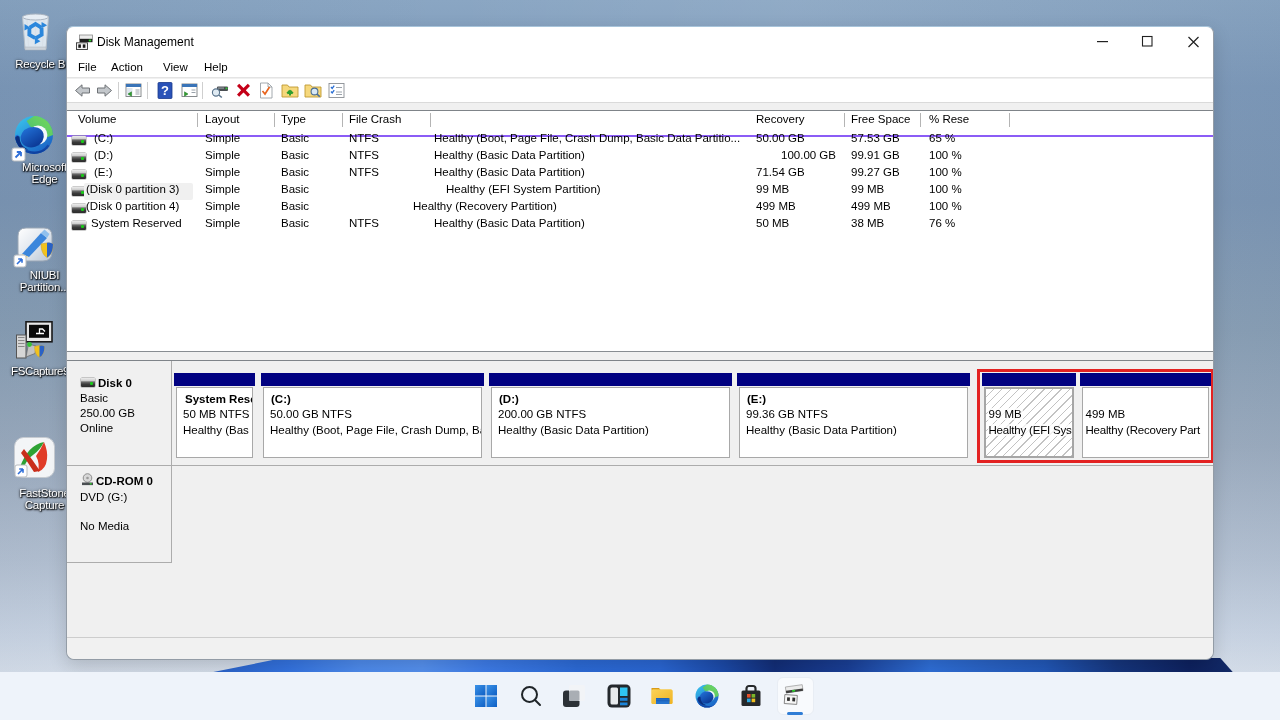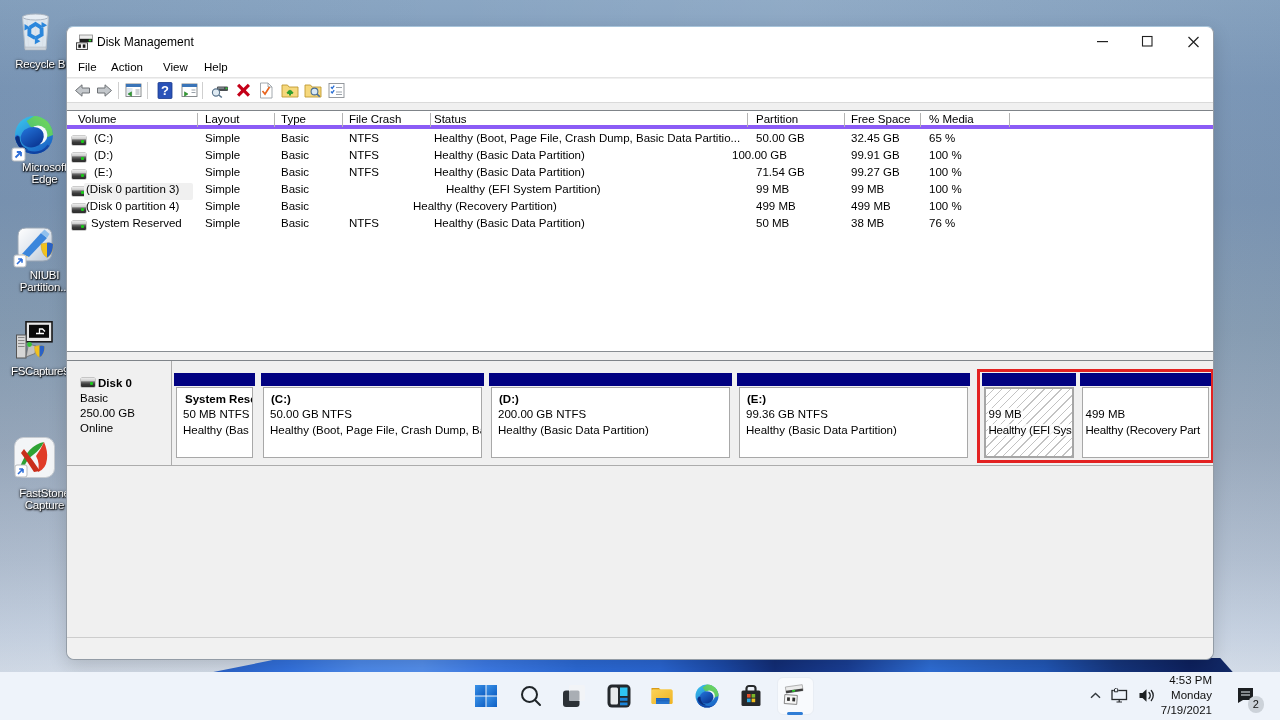--- a/index.html
+++ b/index.html
@@ -19,21 +19,21 @@
 border:1px solid #939ca6;border-top-color:#a8c4da;border-radius:7px 7px 8px 8px;box-shadow:0 6px 18px rgba(0,0,0,.15);overflow:hidden}
 #titlebar{position:absolute;left:0;top:0;width:1146px;height:29px;background:#fff;border-radius:7px 7px 0 0}
 #title{position:absolute;left:30px;top:8px;font-size:12px;color:#000}
 .capbtn{position:absolute;top:0;width:45px;height:29px}
 #menubar{position:absolute;left:0;top:29px;width:1146px;height:22px;background:#fff;border-bottom:1px solid #e4e4e4;font-size:11.5px}
 .mi{position:absolute;top:5px}
 #toolbar{position:absolute;left:0;top:52px;width:1146px;height:24px;background:#fff;border-bottom:1px solid #dadada}
 .tsep{position:absolute;top:3px;width:1px;height:17px;background:#cfcfcf}
 .tico{position:absolute;top:3px}
 #listwrap{position:absolute;left:0;top:83px;width:1146px;height:242px;background:#fff;border-top:1px solid #7f8489;border-bottom:1px solid #888d92}
-#lvheader{position:absolute;left:0;top:0;width:1146px;height:18px;background:#fff;border-bottom:4px solid #8b5cf6;font-size:11.5px}
+#lvheader{position:absolute;left:0;top:0;width:1146px;height:26px;background:#fff;border-bottom:2px solid #8b5cf6;font-size:11.5px}
 .hc{position:absolute;top:2px;height:14px;border-right:1px solid #b4b4b4;}
 .hc span{position:absolute;top:0px;white-space:nowrap}
 .row{position:absolute;left:0;width:1146px;height:17px;font-size:11.5px;white-space:nowrap}
 .cell{position:absolute;top:0px}
 .dico{position:absolute;left:5px;top:4px;width:14px;height:8.5px;border-radius:1px;
 background:linear-gradient(180deg,#ececec 0%,#cfcfcf 28%,#6a6a6a 45%,#3a3a3a 70%,#2c2c2c 100%);box-shadow:0 0 0 .5px #9a9a9a}
 .dico:after{content:"";position:absolute;left:9px;top:4px;width:3px;height:2.5px;background:#19c819;border-radius:1px}
 
 #graph{position:absolute;left:0;top:333px;width:1146px;height:252px;background:#f0f0f0;border-top:1px solid #7f8489;font-size:11.5px}
 .gcell{position:absolute;left:0;width:105px;background:#f0f0f0;border-right:1px solid #acacac}
@@ -233,52 +233,49 @@
         </div>
    <div class="hc" style="left:131px;width:77px">
           <span style="left:7px">Layout</span>
         </div>
    <div class="hc" style="left:208px;width:68px">
           <span style="left:6px">Type</span>
         </div>
    <div class="hc" style="left:276px;width:88px">
           <span style="left:6px">File Crash</span>
         </div>
-   <div class="hc" style="left:364px;width:317px">
-          <span style="left:3px">Status</span>
-        </div>
    <div class="hc" style="left:681px;width:97px">
-          <span style="left:8px">Partition</span>
+          <span style="left:8px">Recovery</span>
         </div>
    <div class="hc" style="left:778px;width:76px">
           <span style="left:6px">Free Space</span>
         </div>
    <div class="hc" style="left:854px;width:89px">
-          <span style="left:8px">% Media</span>
+          <span style="left:8px">% Rese</span>
         </div>
   </div>
   <div class="row" style="top:21px">
         <div class="dico"></div>
    <div class="cell" style="left:27px">(C:)</div>
         <div class="cell" style="left:138px">Simple</div>
         <div class="cell" style="left:214px">Basic</div>
         <div class="cell" style="left:282px">NTFS</div>
         <div class="cell status1" style="left:367px">Healthy (Boot, Page File, Crash Dump, Basic Data Partitio...</div>
         <div class="cell" style="left:689px">50.00 GB</div>
-        <div class="cell" style="left:784px">32.45 GB</div>
+        <div class="cell" style="left:784px">57.53 GB</div>
         <div class="cell" style="left:862px">65 %</div>
       </div>
   <div class="row" style="top:38px">
         <div class="dico"></div>
    <div class="cell" style="left:27px">(D:)</div>
         <div class="cell" style="left:138px">Simple</div>
         <div class="cell" style="left:214px">Basic</div>
         <div class="cell" style="left:282px">NTFS</div>
         <div class="cell" style="left:367px">Healthy (Basic Data Partition)</div>
-        <div class="cell" style="left:665px">100.00 GB</div>
+        <div class="cell" style="left:714px">100.00 GB</div>
         <div class="cell" style="left:784px">99.91 GB</div>
         <div class="cell" style="left:862px">100 %</div>
       </div>
   <div class="row" style="top:55px">
         <div class="dico"></div>
    <div class="cell" style="left:27px">(E:)</div>
         <div class="cell" style="left:138px">Simple</div>
         <div class="cell" style="left:214px">Basic</div>
         <div class="cell" style="left:282px">NTFS</div>
         <div class="cell" style="left:367px">Healthy (Basic Data Partition)</div>
@@ -368,20 +365,31 @@
         </div>
       </div>
   <div class="part" style="left:1012.5px;width:131px;top:11.5px">
         <div class="pbar"></div>
         <div class="pbody">
     <div style="top:20.5px;left:3px">499 MB</div>
           <div style="top:36.5px;left:3px;letter-spacing:-.2px">Healthy (Recovery Part</div>
         </div>
       </div>
   <div id="redbox" style="top:8px;left:909.5px;width:237px;height:93.5px"></div>
+  <div class="gcell" style="top:104.5px;height:97.5px;border-bottom:1px solid #acacac">
+   <svg style="position:absolute;left:14px;top:7.5px" width="13" height="13" viewBox="0 0 13 13">
+    <circle cx="6.5" cy="5" r="4.3" fill="#d8d8d8" stroke="#7a7a7a" stroke-width=".8"></circle>
+    <circle cx="6.5" cy="5" r="1.3" fill="#9a9a9a"></circle>
+    <rect x="1" y="9.5" width="11" height="2.6" fill="#4a4e52"></rect>
+    <rect x="8.8" y="10.1" width="1.8" height="1.4" fill="#2fd22f"></rect>
+   </svg>
+   <b style="position:absolute;left:29px;top:9.5px">CD-ROM 0</b>
+   <div style="position:absolute;left:13px;top:25px">DVD (G:)</div>
+   <div style="position:absolute;left:13px;top:54.5px">No Media</div>
+  </div>
  </div>
  <div id="statusbar"></div>
 </div>
 
 <div id="taskbar">
  <div id="appbg"></div>
  <svg class="tbico" style="left:474px" viewBox="0 0 24 24">
   <defs>
         <linearGradient id="wg" x1="0" y1="0" x2="1" y2="1">
           <stop offset="0" stop-color="#3b92e8"></stop>
@@ -461,34 +469,13 @@
   <g transform="rotate(-8 13 8)">
    <rect x="6" y="3" width="17" height="6" fill="#ececec" stroke="#9a9a9a" stroke-width=".7"></rect>
    <rect x="6" y="6.8" width="17" height="2.4" fill="#3c3c3c"></rect>
    <rect x="12" y="7" width="3.2" height="1.7" fill="#2fd22f"></rect>
   </g>
   <rect x="4.5" y="12" width="12.5" height="9" fill="#f6f6f6" stroke="#6e6e6e" stroke-width=".8" transform="rotate(4 11 17)"></rect>
   <rect x="7" y="14.5" width="2.8" height="3.6" fill="#2e2e2e" transform="rotate(4 11 17)"></rect>
   <rect x="12.3" y="14.5" width="2.8" height="3.6" fill="#2e2e2e" transform="rotate(4 11 17)"></rect>
  </svg>
  <div id="apppill"></div>
- <div id="tray">
-  <svg style="position:absolute;right:179px;top:20px" width="11" height="7" viewBox="0 0 11 7">
-        <path d="M1 5.8 L5.5 1.4 L10 5.8" fill="none" stroke="#33383c" stroke-width="1.4"></path>
-      </svg>
-  <svg style="position:absolute;right:152px;top:16px" width="17" height="15" viewBox="0 0 17 15">
-   <rect x="1" y="2.5" width="14.5" height="9" fill="none" stroke="#26292c" stroke-width="1.3"></rect>
-   <path d="M5.5 14 h5.5 M8.2 11.5 V14" stroke="#26292c" stroke-width="1.2"></path>
-   <rect x="2.8" y="0.5" width="4.5" height="4" fill="#eef3fa"></rect>
-        <path d="M3.5 1 v2.8 h3.2 V1 M4.3 1 v-1 M6 1 v-1" stroke="#26292c" stroke-width="1" fill="none"></path>
-  </svg>
-  <svg style="position:absolute;right:125px;top:16px" width="16" height="15" viewBox="0 0 16 15">
-   <path d="M0.5 5 H3.5 L7.5 1.2 V13.8 L3.5 10 H0.5 Z" fill="#1d2023"></path>
-   <path d="M10 4.5 a4.2 4.2 0 0 1 0 6 M12.3 2.5 a7.5 7.5 0 0 1 0 10" fill="none" stroke="#1d2023" stroke-width="1.3" stroke-linecap="round"></path>
-  </svg>
-  <div id="clock">4:53 PM<br>Monday<br>7/19/2021</div>
-  <svg style="position:absolute;right:26px;top:15px" width="17" height="16" viewBox="0 0 17 16">
-   <path d="M1 1 h15 v12 h-10 l-5 3 z" fill="#1b1e21"></path>
-   <path d="M4 5 h9 M4 8 h9" stroke="#eef3fa" stroke-width="1.2"></path>
-  </svg>
-  <div style="position:absolute;right:16px;top:24px;width:16.5px;height:16.5px;border-radius:50%;background:#ccd2d9;color:#111;font-size:11px;text-align:center;line-height:16.5px">2</div>
- </div>
 </div>
 
 </body></html>

